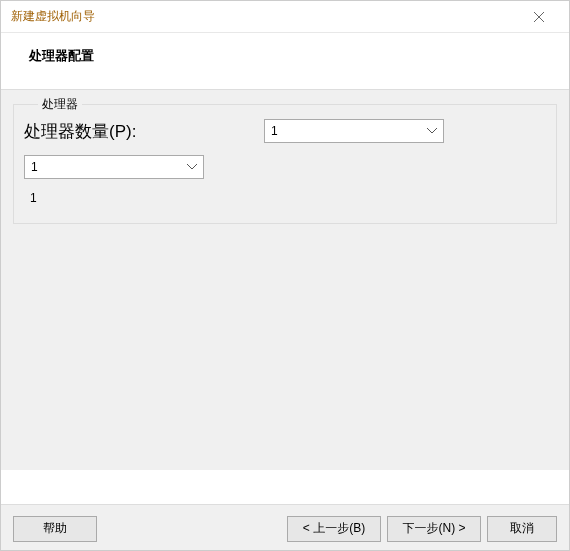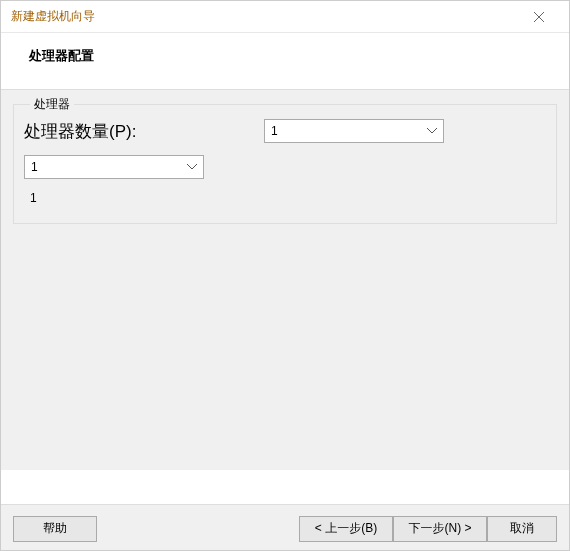--- a/index.html
+++ b/index.html
@@ -57,21 +57,21 @@
     }
     .fieldset {
       border: 1px solid #ddd;
       padding: 14px 10px 18px 10px;
       position: relative;
       background: #f0f0f0;
     }
     .fieldset-legend {
       position: absolute;
       top: -9px;
-      left: 16px;
+      left: 24px;
       background: #f0f0f0;
       padding: 0 4px;
       font-size: 12px;
     }
     .row {
       display: flex;
       align-items: center;
       margin-bottom: 12px;
     }
     .row:last-child { margin-bottom: 0; }
@@ -106,20 +106,21 @@
     .footer {
       position: absolute;
       bottom: 0;
       left: 0;
       right: 0;
       height: 48px;
       display: flex;
       align-items: center;
       padding: 0 12px;
       border-top: 1px solid #ddd;
+      gap: 6px;
       background: #f0f0f0;
     }
     .spacer { flex: 1; }
     .btn {
       min-width: 94px;
       height: 26px;
       border: 1px solid #aaa;
       background: #e7e7e7;
       font-size: 12px;
       cursor: pointer;

